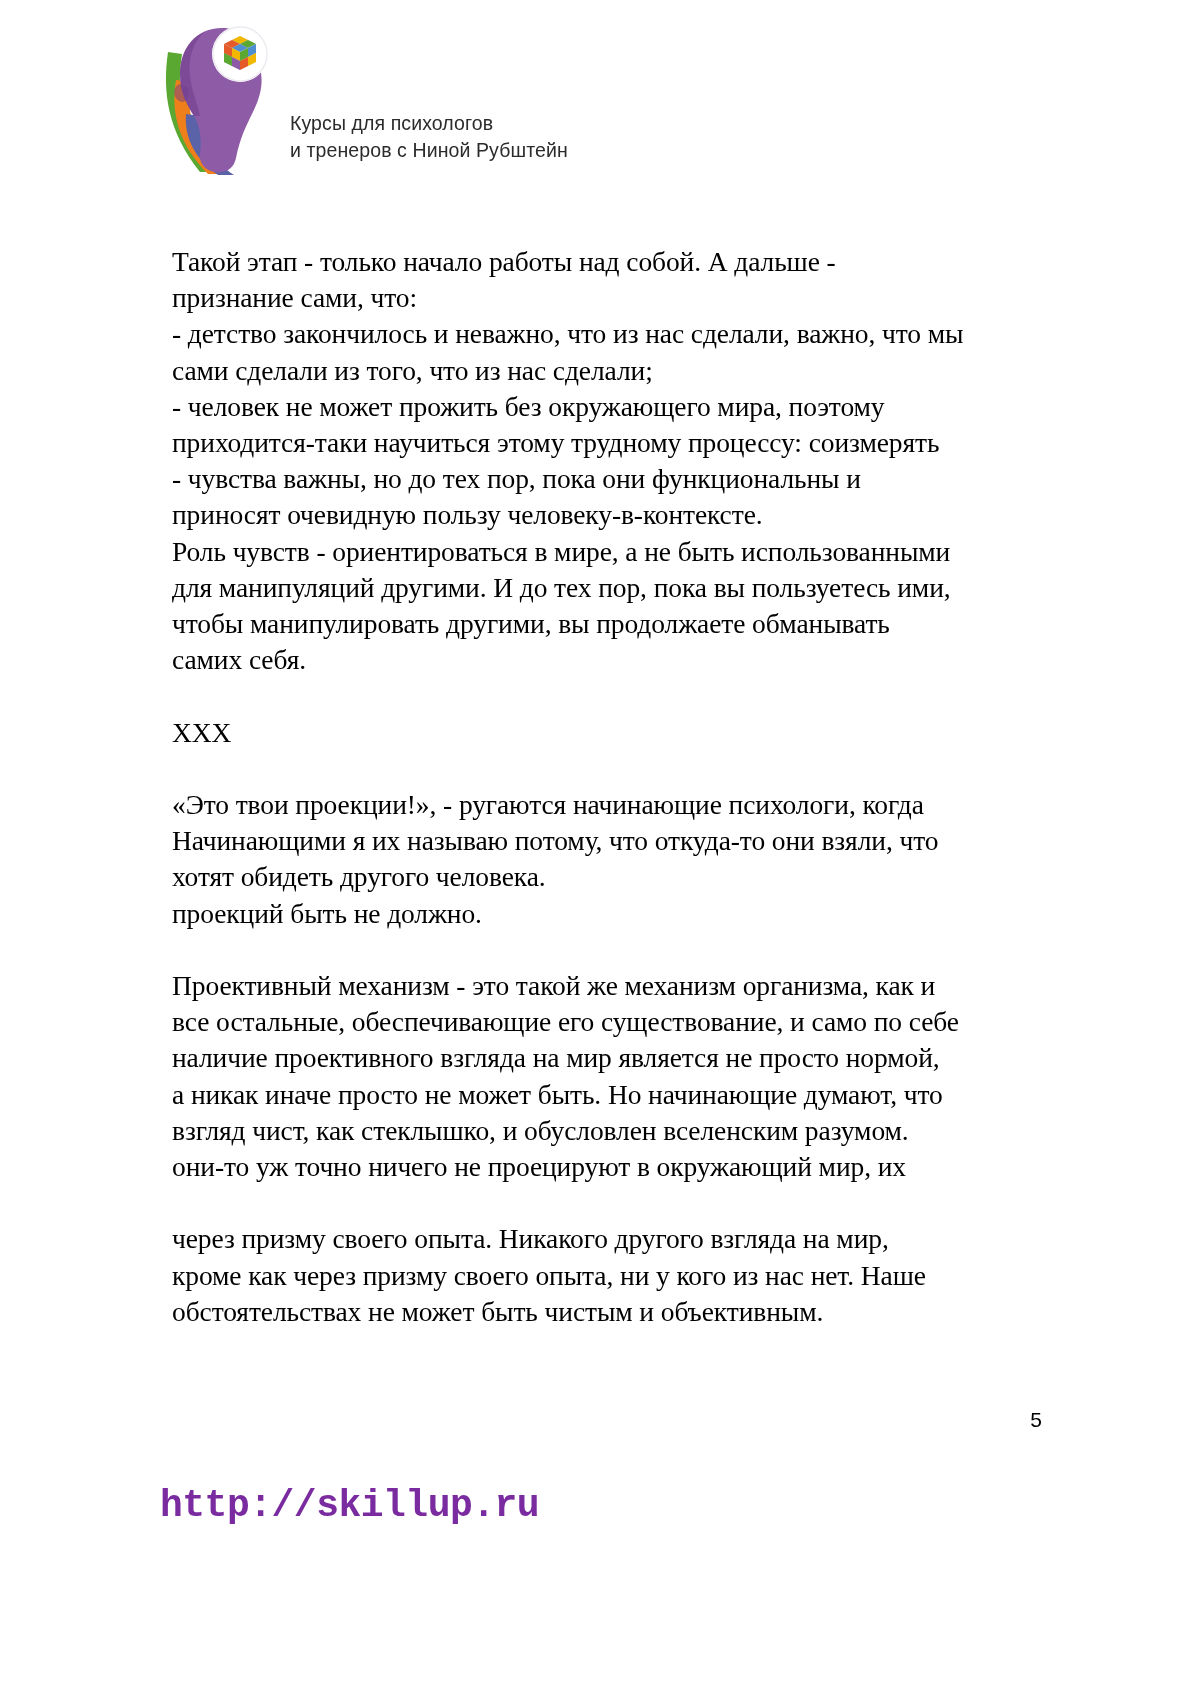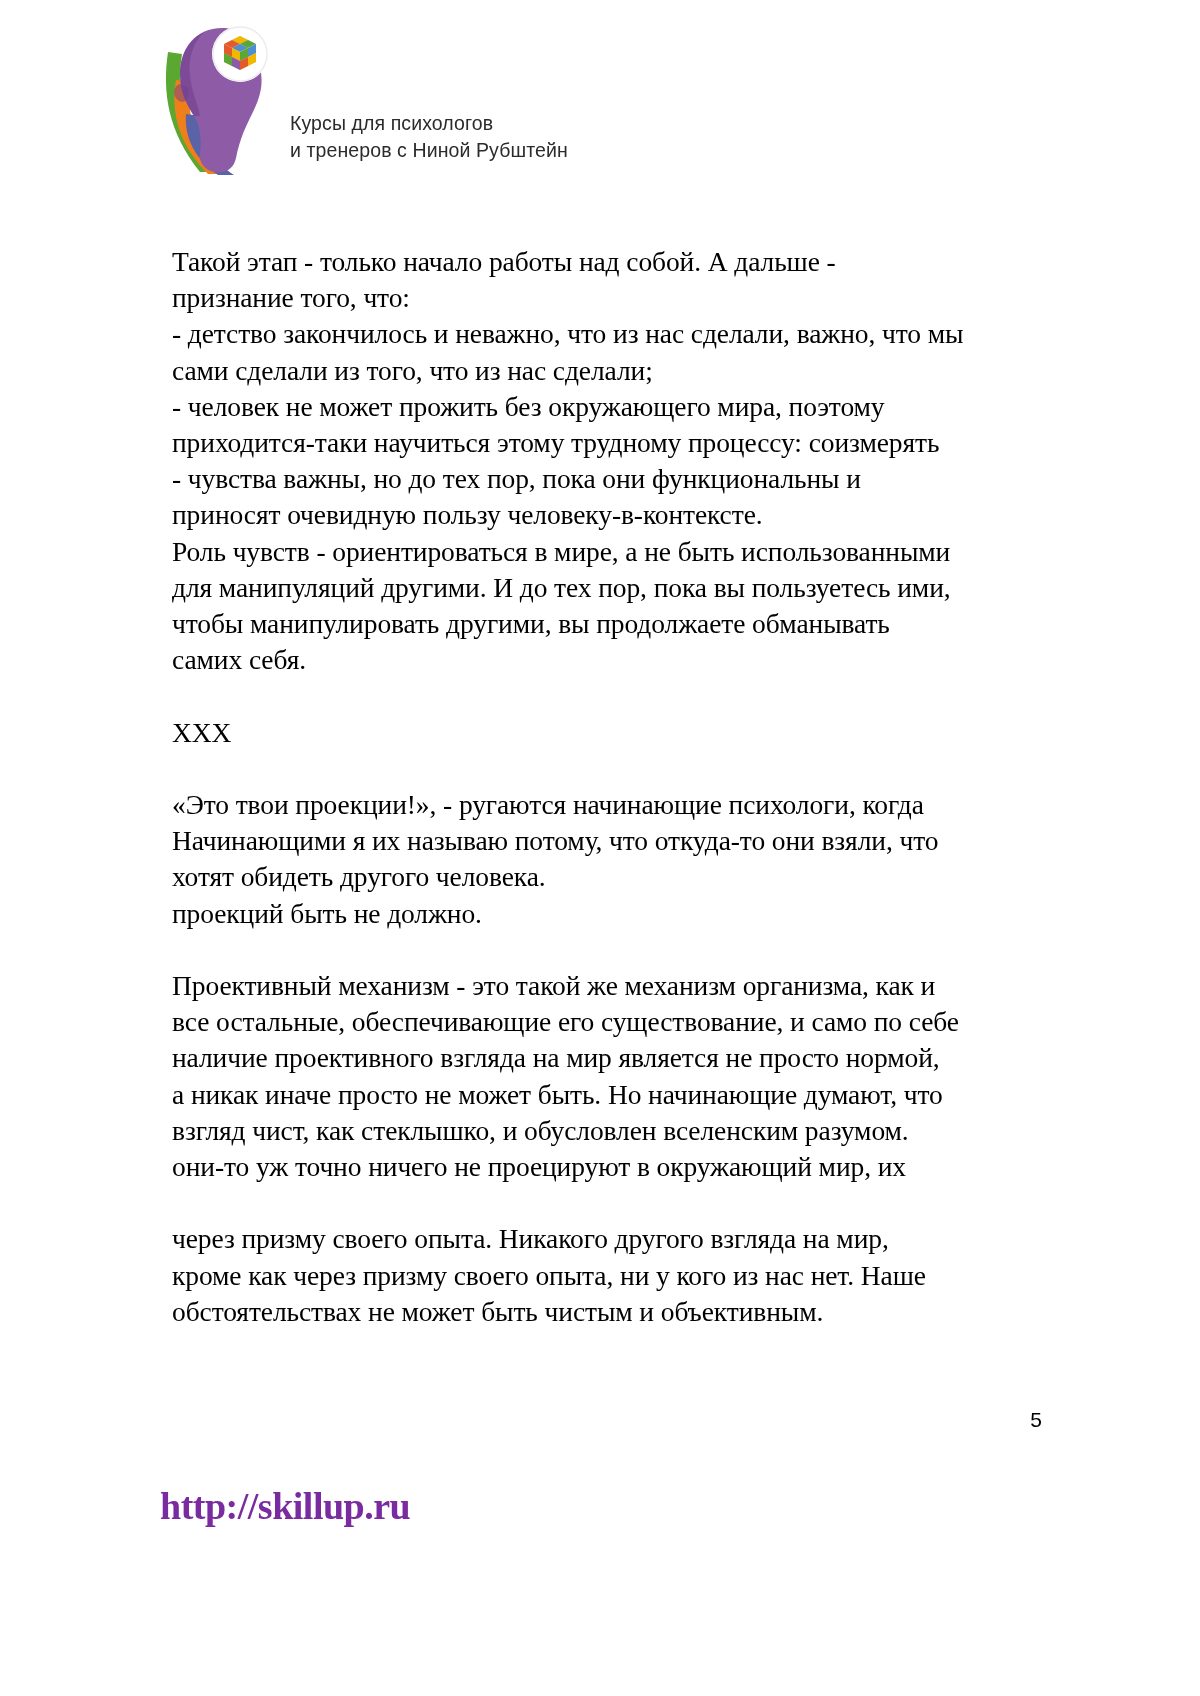--- a/index.html
+++ b/index.html
@@ -75,21 +75,21 @@
     right: 158px;
     top: 1408px;
     font-family: "Liberation Sans", "DejaVu Sans", sans-serif;
     font-size: 21px;
     color: #000000;
   }
   .site-url {
     position: absolute;
     left: 160px;
     top: 1484px;
-    font-family: Liberation Serif, serif;
+    font-family: Liberation Mono, monospace;
     font-weight: bold;
     font-size: 38px;
     letter-spacing: -0.5px;
     color: #7a2ba0;
     text-decoration: none;
   }
 </style>
 </head>
 <body>
 
@@ -142,21 +142,21 @@
       <span class="line">Курсы для психологов</span>
       <span class="line">и тренеров с Ниной Рубштейн</span>
     </div>
 
   </div>
 </div>
 
 <div class="doc-body" id="doc-body">
     <div class="para">
       <span class="ln">Такой этап - только начало работы над собой. А дальше -</span>
-      <span class="ln">признание того, что:</span>
+      <span class="ln">признание сами, что:</span>
       <span class="ln">- детство закончилось и неважно, что из нас сделали, важно, что мы</span>
       <span class="ln">сами сделали из того, что из нас сделали;</span>
       <span class="ln">- человек не может прожить без окружающего мира, поэтому</span>
       <span class="ln">приходится-таки научиться этому трудному процессу: соизмерять</span>
       <span class="ln">- чувства важны, но до тех пор, пока они функциональны и</span>
       <span class="ln">приносят очевидную пользу человеку-в-контексте.</span>
       <span class="ln">Роль чувств - ориентироваться в мире, а не быть использованными</span>
       <span class="ln">для манипуляций другими. И до тех пор, пока вы пользуетесь ими,</span>
       <span class="ln">чтобы манипулировать другими, вы продолжаете обманывать</span>
       <span class="ln">самих себя.</span>

